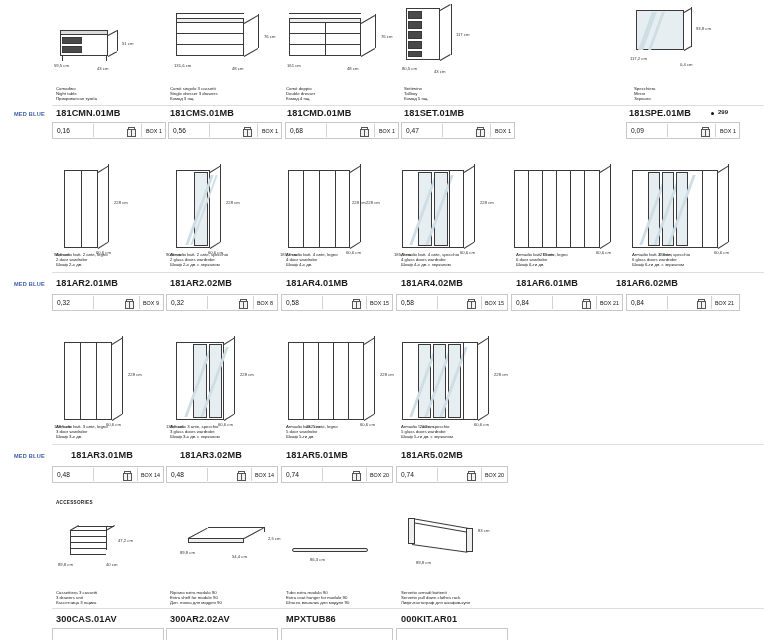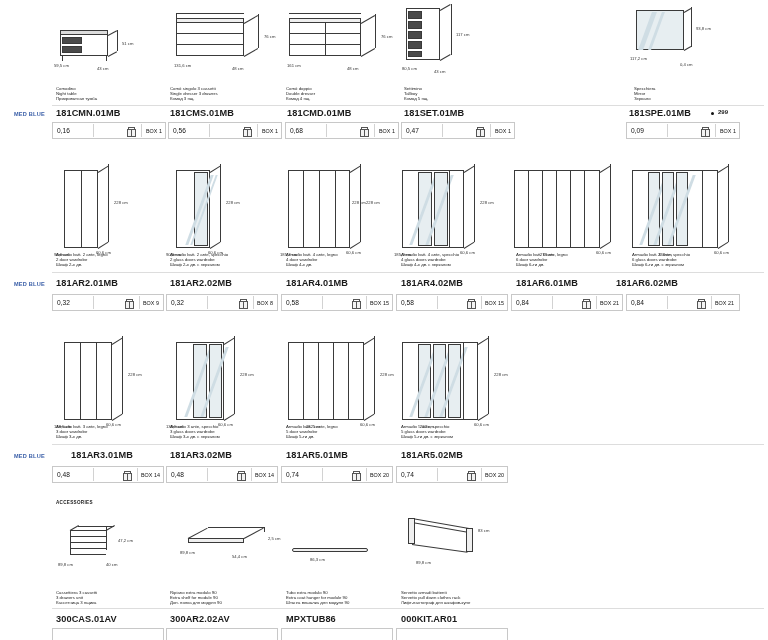--- a/index.html
+++ b/index.html
@@ -509,21 +509,21 @@
   </div>
   <div class="cap" style="left:401px;top:424px;width:105px;">
     <div>Armadio 5 ante, specchio</div>
     <div>5 glass doors wardrobe</div>
     <div class="ru">Шкаф 5-ти дв. с зеркалом</div>
   </div>
 
   <div class="sep" style="top:444px;"></div>
   <div class="medblue" style="top:453px;">MED BLUE</div>
   <div class="codecell code" style="left:71px;top:450px;">181AR3.01MB</div>
-  <div class="codecell code" style="left:170px;top:450px;">181AR3.02MB</div>
+  <div class="codecell code" style="left:180px;top:450px;">181AR3.02MB</div>
   <div class="codecell code" style="left:286px;top:450px;">181AR5.01MB</div>
   <div class="codecell code" style="left:401px;top:450px;">181AR5.02MB</div>
 
   <div class="cell" style="left:52px;top:466px;width:112px;">
     <div class="price">0,48</div>
     <div class="divider" style="left:40px;"></div>
     <div class="boxicon" style="left:70px;">
         <div class="b1"></div>
         <div class="b2"></div>
         <div class="b3"></div>

